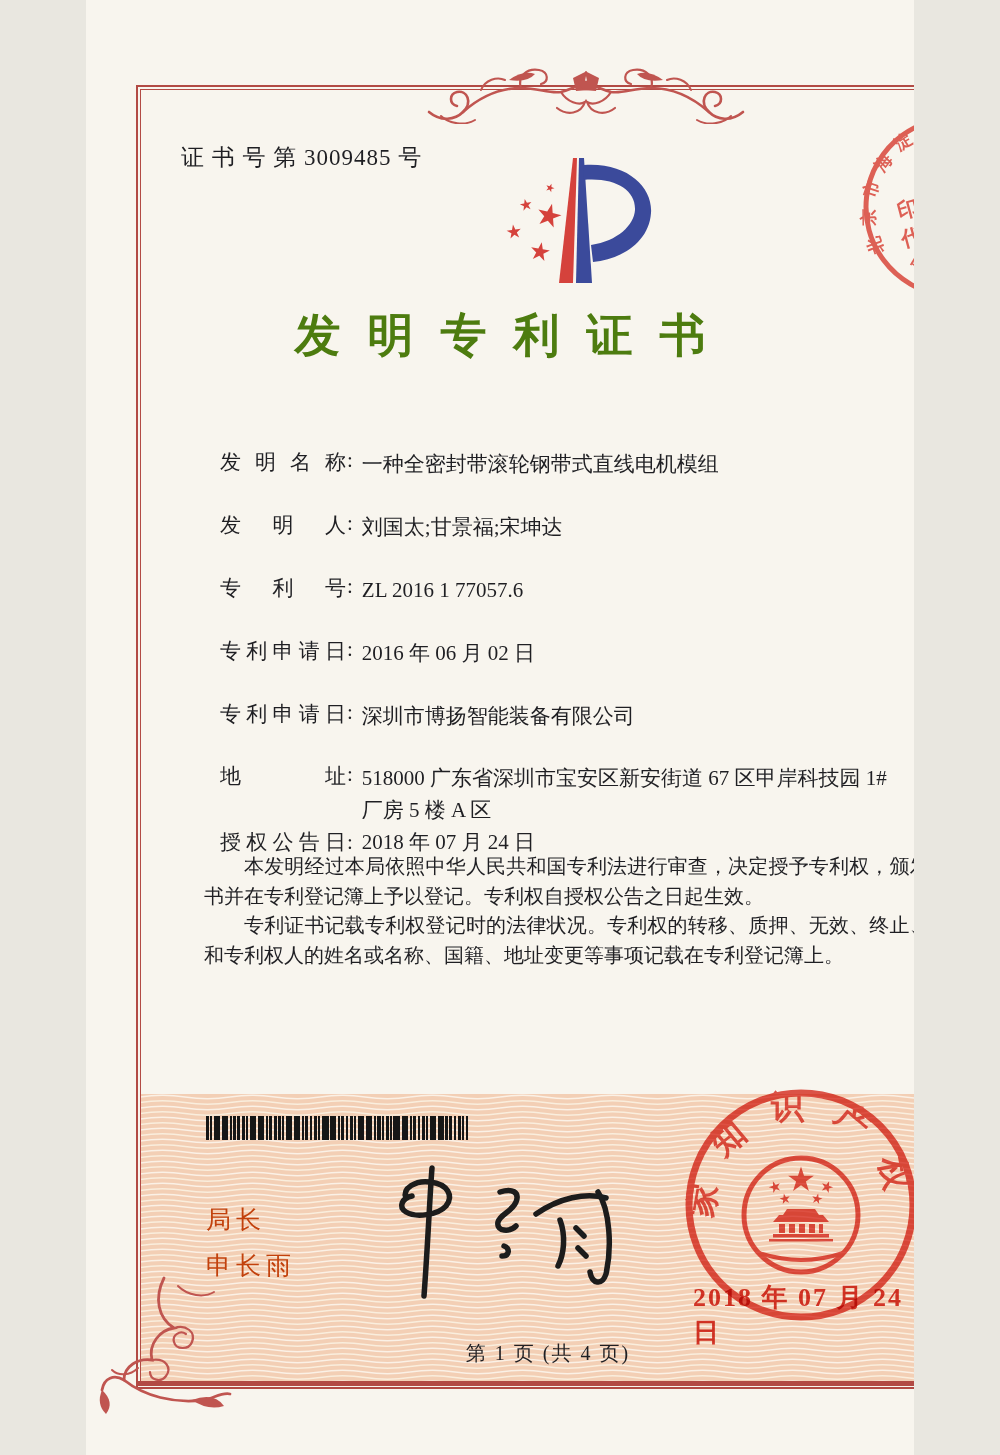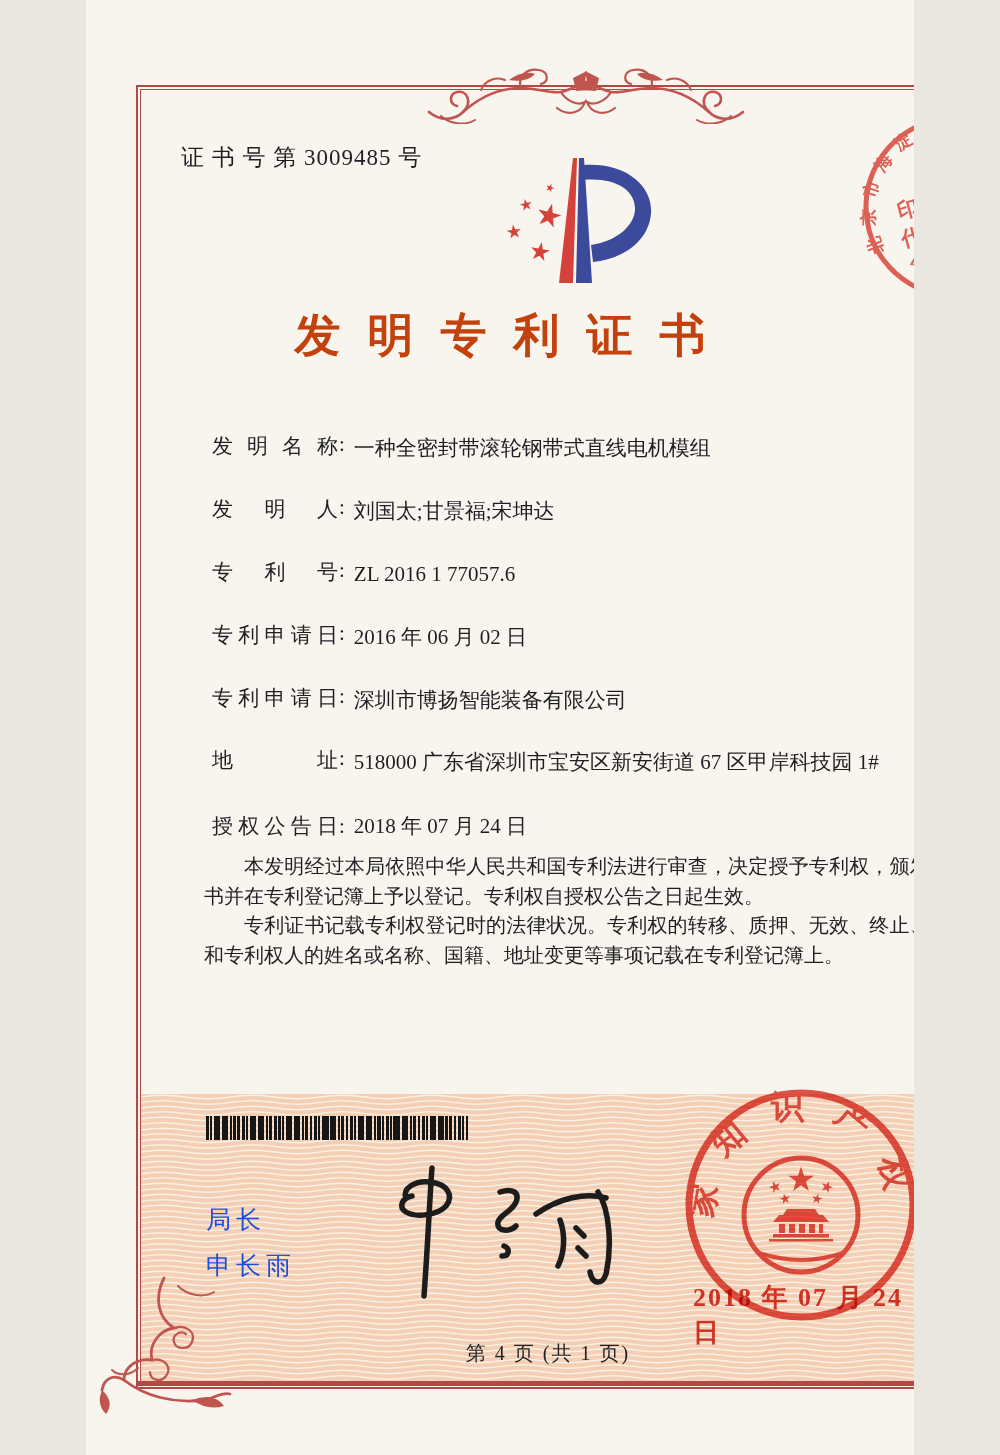--- a/index.html
+++ b/index.html
@@ -15,44 +15,44 @@
     border:2px solid #b24a44; z-index:1;}
   .frame-inner{position:absolute; inset:2px; border:1px solid #b24a44;}
   .frame-bottom{position:absolute; left:50px; top:1381px; width:900px; height:5px;
     background:#b24a44; z-index:2;}
   
   .band{position:absolute; left:54px; top:1094px; width:892px; height:288px; z-index:0;}
   
   .cert-no{position:absolute; left:95px; top:142px; font-size:23px; letter-spacing:1px; z-index:3;}
   .logo{position:absolute; left:420px; top:152px; width:165px; height:142px; z-index:3;}
   .title{position:absolute; left:0; top:305px; width:100%; text-align:center;
-    font-size:46px; font-weight:bold; letter-spacing:27px; text-indent:27px; color:#c2410c; z-index:3;}
+    font-size:46px; font-weight:bold; letter-spacing:27px; text-indent:27px; color:#4d7c0f; z-index:3;}
   
   .rows{position:absolute; left:118px; top:432px; width:766px; font-size:21px; z-index:3;}
-  .row{position:absolute; left:8px; white-space:nowrap;}
+  .row{position:absolute; left:16px; white-space:nowrap;margin-top:16px;}
   .lab{display:inline-block; width:126px; text-align:justify; text-align-last:justify;
     vertical-align:top;}
   .colon{display:inline-block; margin:0 9px 0 1px;}
   .val{display:inline-block; vertical-align:top; white-space:normal; width:600px; line-height:32px;}
   .val .l2{display:block;}
   .grant-right{position:absolute; left:392px; top:0; white-space:nowrap;}
   .grant-right .colon{margin-right:7px;}
   
   .paras{position:absolute; left:118px; top:853px; width:766px; font-size:20px;
     line-height:29.5px; text-align:justify; z-index:3;font-family:Liberation Mono, monospace;}
   .paras p{margin:0; text-indent:2em;}
   
   .barcode{position:absolute; left:120px; top:1116px; width:262px; height:24px; z-index:3;
     background:
       repeating-linear-gradient(90deg,#161616 0 2px,transparent 2px 4px),
       repeating-linear-gradient(90deg,#161616 0 3px,transparent 3px 9px),
       repeating-linear-gradient(90deg,transparent 0 5px,#161616 5px 6px,transparent 6px 13px);}
   .signer{position:absolute; left:120px; top:1196px; z-index:3;
     font-family:"Liberation Sans","DejaVu Sans",sans-serif; font-size:25px;
-    letter-spacing:5px; line-height:46px; color:#1d4ed8;}
+    letter-spacing:5px; line-height:46px; color:#c2410c;}
   .signature{position:absolute; left:268px; top:1162px; width:272px; height:142px; z-index:4;}
   .seal{position:absolute; left:593px; top:1083px; width:244px; height:244px; z-index:3;
     mix-blend-mode:multiply; opacity:.92;}
   .seal-date{position:absolute; left:607px; top:1280px; z-index:4; font-size:26px;
     color:#d93a2e; letter-spacing:2px; font-weight:600; mix-blend-mode:multiply;}
   .page-no{position:absolute; left:118px; top:1340px; width:688px; text-align:center;
     font-size:20px; z-index:3; letter-spacing:2px;}
   
   .tax-stamp{position:absolute; left:768px; top:106px; width:202px; height:202px; z-index:3;
     mix-blend-mode:multiply; opacity:.93;}
@@ -159,21 +159,21 @@
     <div class="row" style="top:126px">
       <span class="lab">专利号</span><span class="colon">:</span><span class="val">ZL 2016 1 77057.6</span>
     </div>
     <div class="row" style="top:189px">
       <span class="lab">专利申请日</span><span class="colon">:</span><span class="val">2016 年 06 月 02 日</span>
     </div>
     <div class="row" style="top:252px">
       <span class="lab">专利申请日</span><span class="colon">:</span><span class="val">深圳市博扬智能装备有限公司</span>
     </div>
     <div class="row" style="top:314px">
-      <span class="lab">地址</span><span class="colon">:</span><span class="val"><span>518000 广东省深圳市宝安区新安街道 67 区甲岸科技园 1#</span></span>
+      <span class="lab">地址</span><span class="colon">:</span><span class="val"><span>518000 广东省深圳市宝安区新安街道 67 区甲岸科技园 1#</span><span class="l2">厂房 5 楼 A 区</span></span>
     </div>
     <div class="row" style="top:380px">
       <span class="lab">授权公告日</span><span class="colon">:</span><span>2018 年 07 月 24 日</span>
     </div>
   </div>
 
   <div class="paras">
     <p>本发明经过本局依照中华人民共和国专利法进行审查，决定授予专利权，颁发本证书并在专利登记簿上予以登记。专利权自授权公告之日起生效。</p>
     <p>专利证书记载专利权登记时的法律状况。专利权的转移、质押、无效、终止、恢复和专利权人的姓名或名称、国籍、地址变更等事项记载在专利登记簿上。</p>
   </div>
@@ -223,15 +223,15 @@
           <rect x="140" y="141" width="4" height="9"></rect>
         </g>
         <rect x="94" y="151" width="56" height="3.5"></rect>
         <rect x="90" y="156" width="64" height="2.5"></rect>
         <path d="M80,170 Q122,184 164,170" fill="none" stroke="#e0473c" stroke-width="4"></path>
       </g>
     </g>
   </svg>
   <div class="seal-date">2018 年 07 月 24 日</div>
 
-  <div class="page-no">第 4 页 (共 1 页)</div>
+  <div class="page-no">第 1 页 (共 4 页)</div>
 
 </div>
 
 </body></html>

